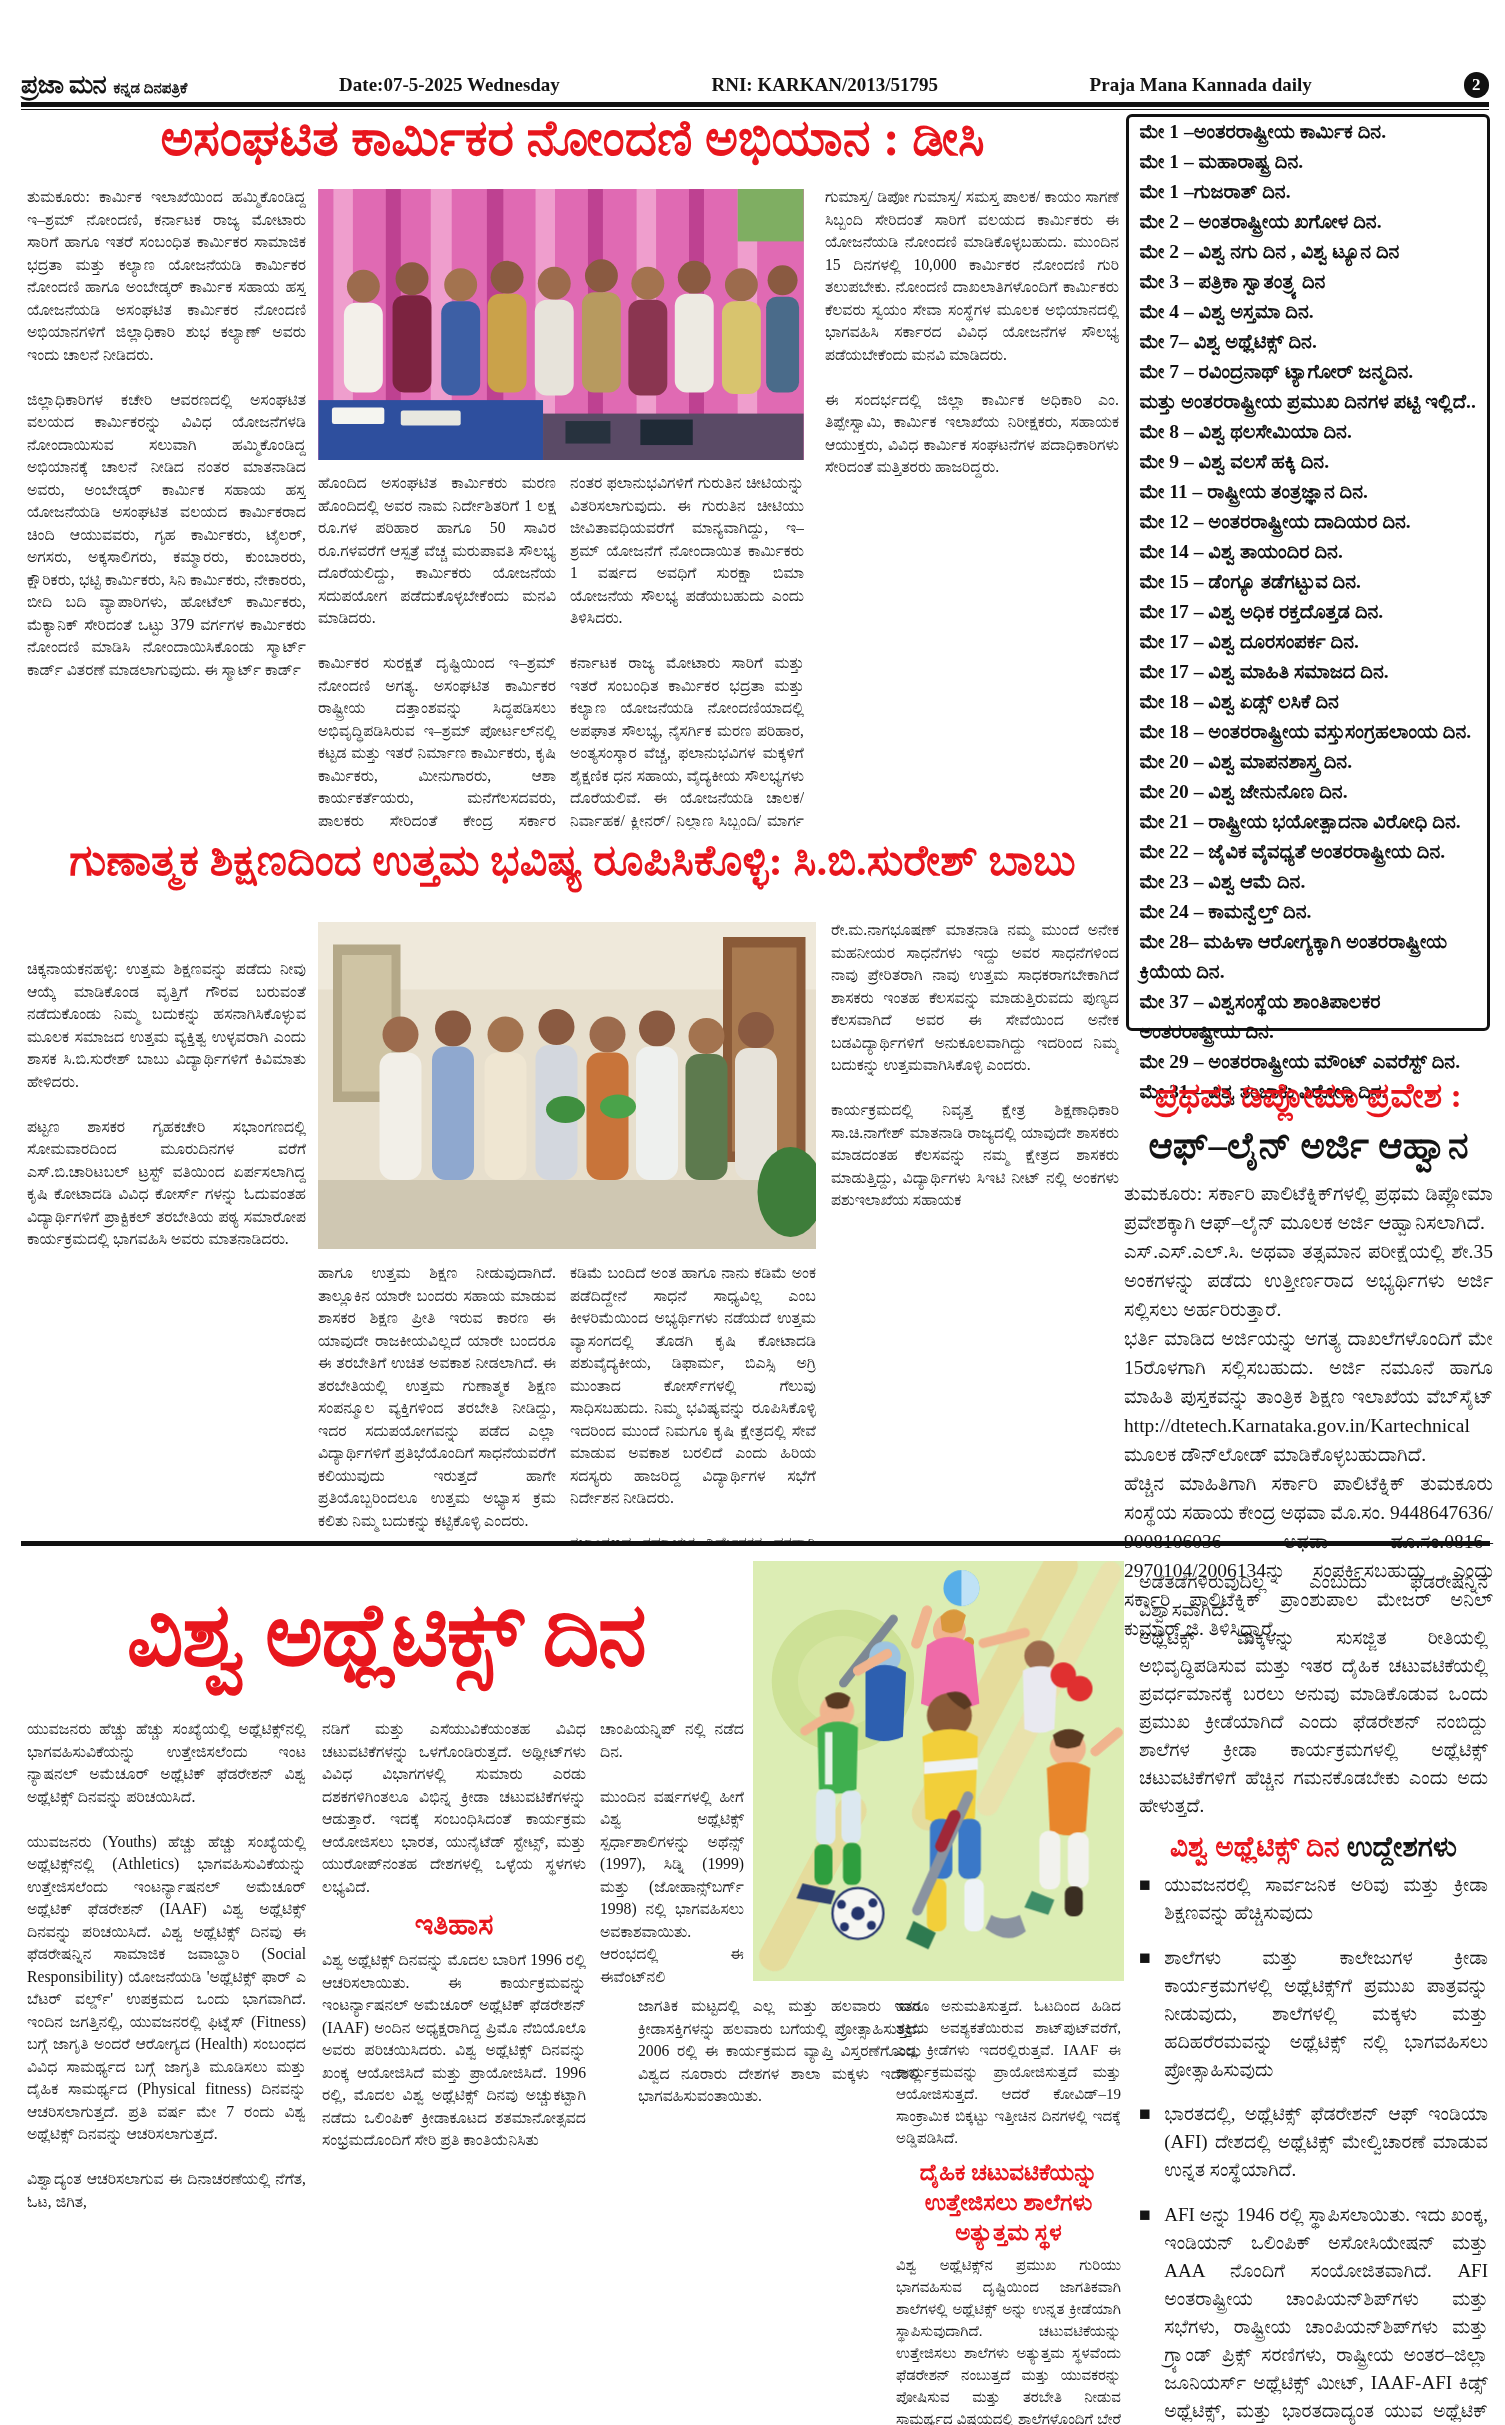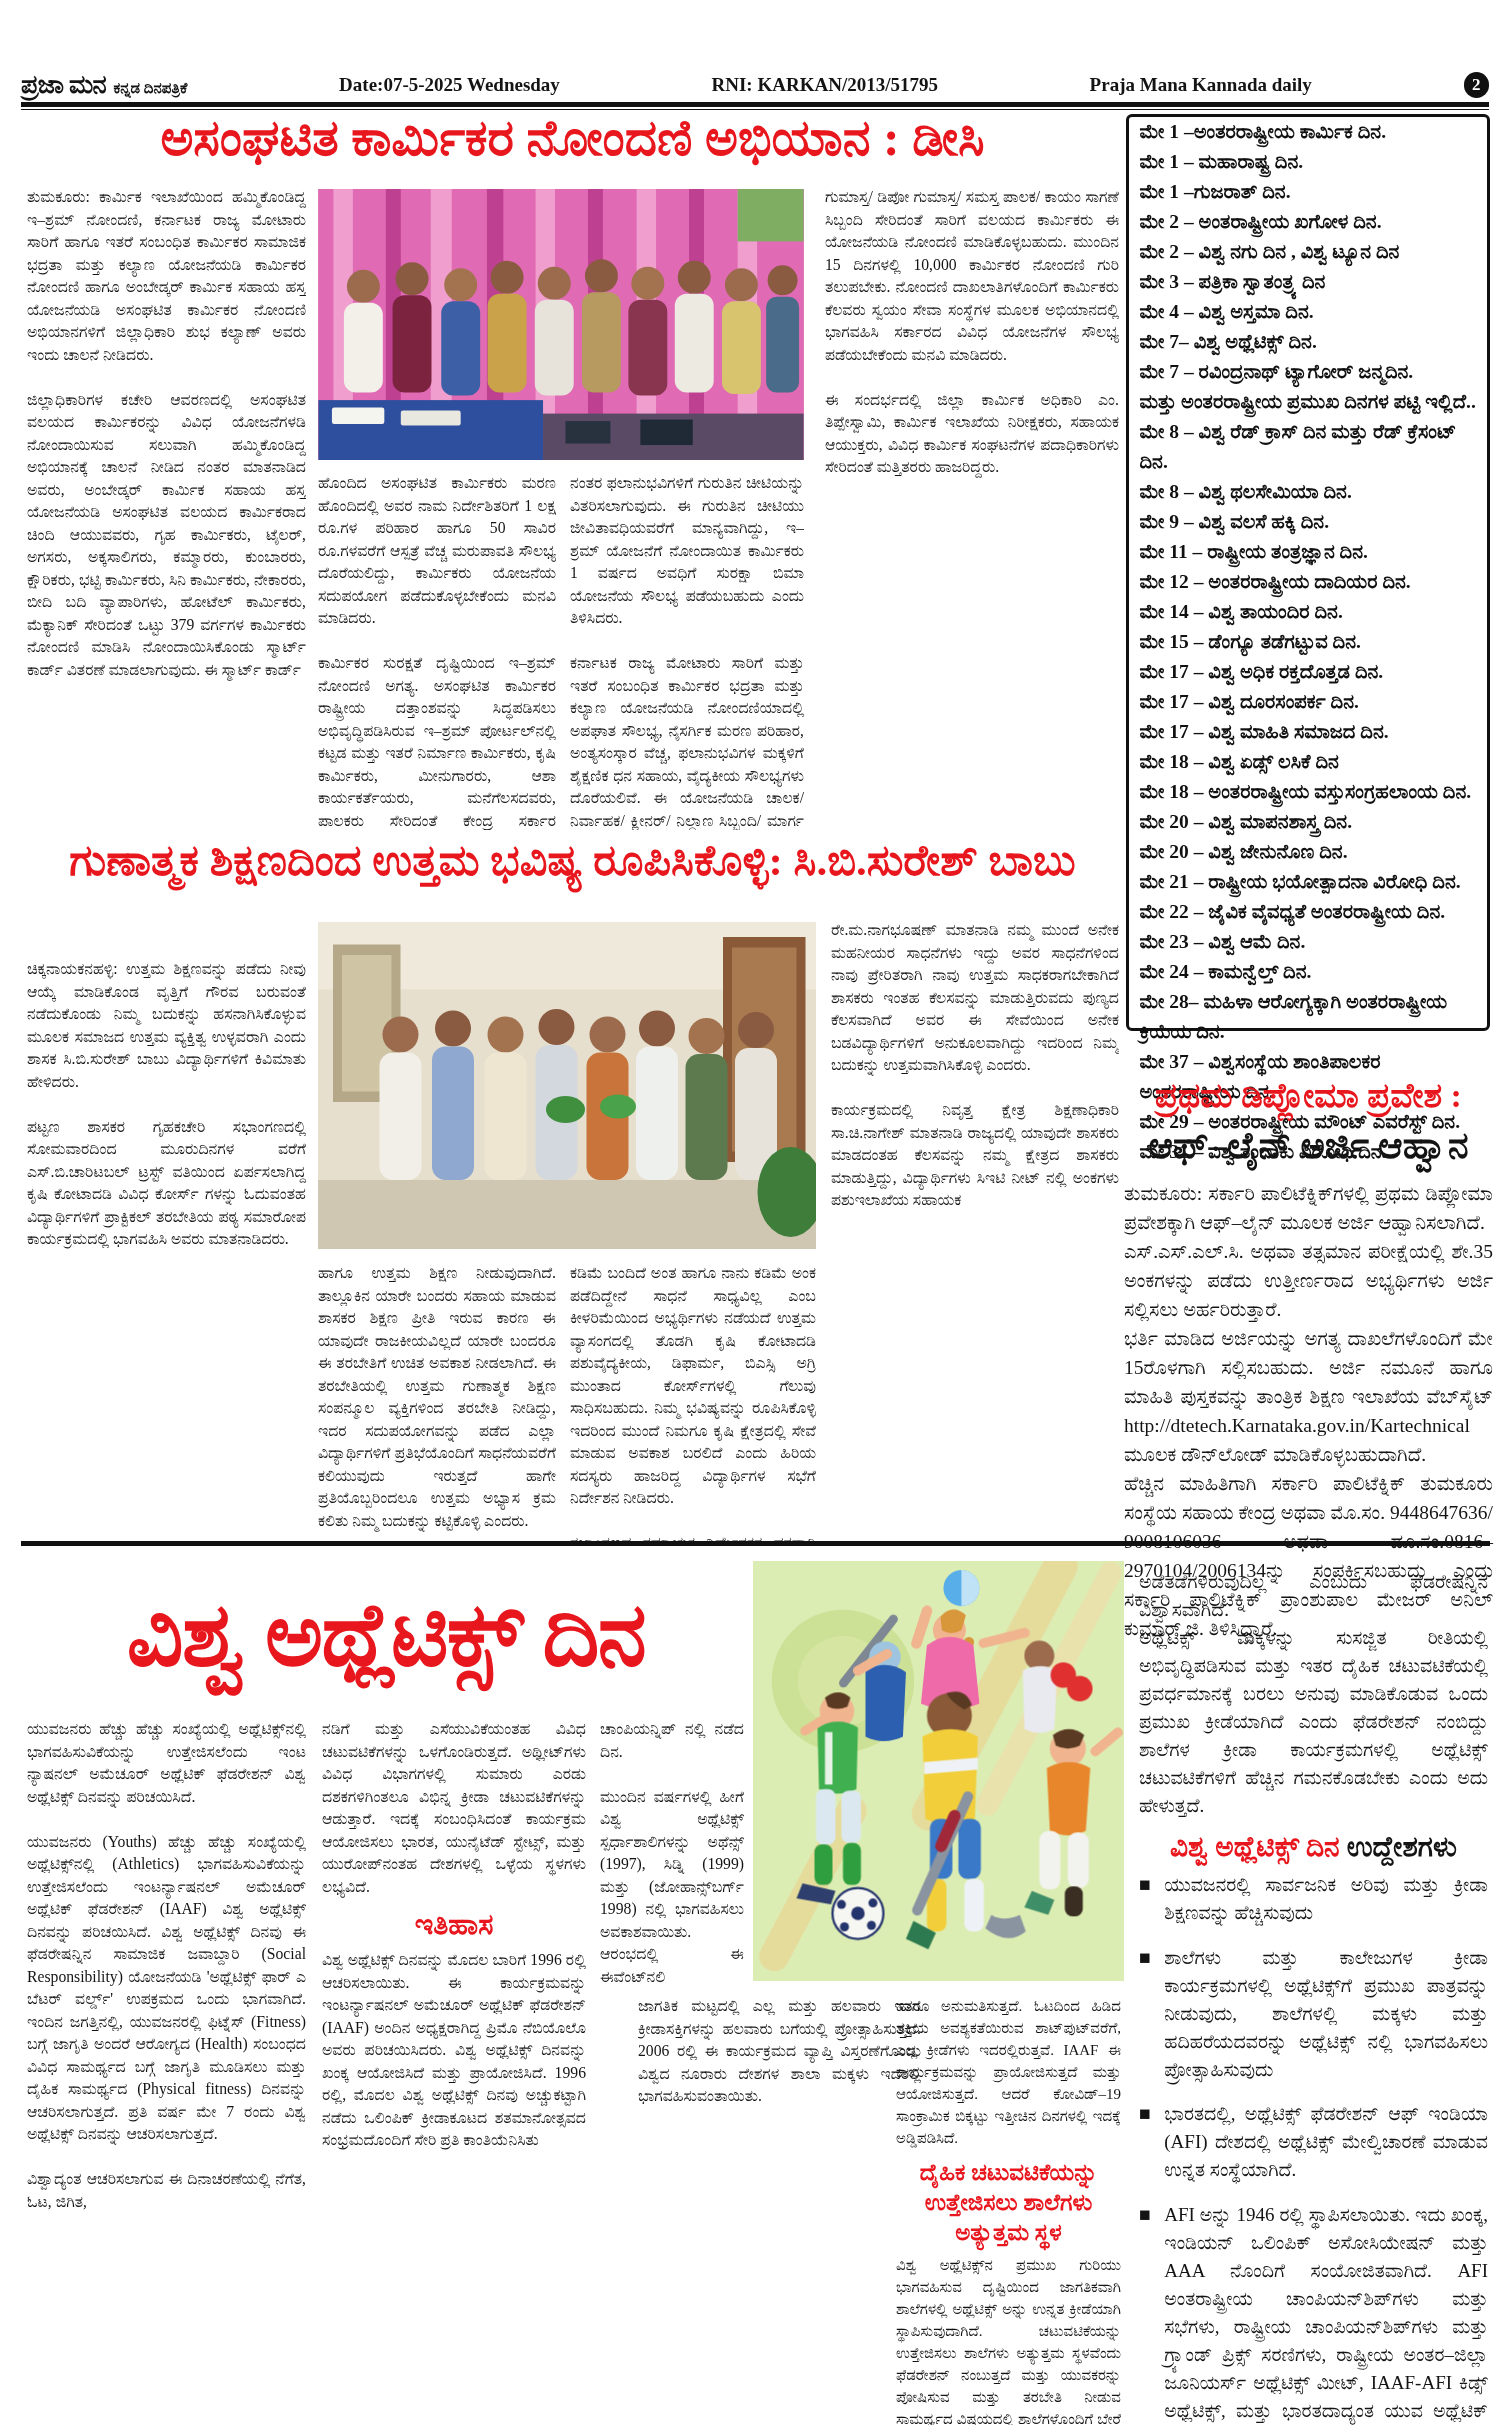--- a/index.html
+++ b/index.html
@@ -188,21 +188,20 @@
         <div class="may-item">ಮೇ 1 –ಅಂತರರಾಷ್ಟ್ರೀಯ ಕಾರ್ಮಿಕ ದಿನ.</div>
         <div class="may-item">ಮೇ 1 – ಮಹಾರಾಷ್ಟ್ರ ದಿನ.</div>
         <div class="may-item">ಮೇ 1 –ಗುಜರಾತ್ ದಿನ.</div>
         <div class="may-item">ಮೇ 2 – ಅಂತರಾಷ್ಟ್ರೀಯ ಖಗೋಳ ದಿನ.</div>
         <div class="may-item">ಮೇ 2 – ವಿಶ್ವ ನಗು ದಿನ , ವಿಶ್ವ ಟ್ಯೂನ ದಿನ</div>
         <div class="may-item">ಮೇ 3 – ಪತ್ರಿಕಾ ಸ್ವಾತಂತ್ರ್ಯ ದಿನ</div>
         <div class="may-item">ಮೇ 4 – ವಿಶ್ವ ಅಸ್ತಮಾ ದಿನ.</div>
         <div class="may-item">ಮೇ 7– ವಿಶ್ವ ಅಥ್ಲೆಟಿಕ್ಸ್ ದಿನ.</div>
         <div class="may-item">ಮೇ 7 – ರವಿಂದ್ರನಾಥ್ ಟ್ಯಾಗೋರ್ ಜನ್ಮದಿನ.</div>
         <div class="may-item">ಮತ್ತು ಅಂತರರಾಷ್ಟ್ರೀಯ ಪ್ರಮುಖ ದಿನಗಳ ಪಟ್ಟಿ ಇಲ್ಲಿದೆ..</div>
-        <div class="may-item">ಮೇ 8 – ವಿಶ್ವ ರೆಡ್ ಕ್ರಾಸ್ ದಿನ ಮತ್ತು ರೆಡ್ ಕ್ರೆಸಂಟ್ ದಿನ.</div>
         <div class="may-item">ಮೇ 8 – ವಿಶ್ವ ಥಲಸೇಮಿಯಾ ದಿನ.</div>
         <div class="may-item">ಮೇ 9 – ವಿಶ್ವ ವಲಸೆ ಹಕ್ಕಿ ದಿನ.</div>
         <div class="may-item">ಮೇ 11 – ರಾಷ್ಟ್ರೀಯ ತಂತ್ರಜ್ಞಾನ ದಿನ.</div>
         <div class="may-item">ಮೇ 12 – ಅಂತರರಾಷ್ಟ್ರೀಯ ದಾದಿಯರ ದಿನ.</div>
         <div class="may-item">ಮೇ 14 – ವಿಶ್ವ ತಾಯಂದಿರ ದಿನ.</div>
         <div class="may-item">ಮೇ 15 – ಡೆಂಗ್ಯೂ ತಡೆಗಟ್ಟುವ ದಿನ.</div>
         <div class="may-item">ಮೇ 17 – ವಿಶ್ವ ಅಧಿಕ ರಕ್ತದೊತ್ತಡ ದಿನ.</div>
         <div class="may-item">ಮೇ 17 – ವಿಶ್ವ ದೂರಸಂಪರ್ಕ ದಿನ.</div>
         <div class="may-item">ಮೇ 17 – ವಿಶ್ವ ಮಾಹಿತಿ ಸಮಾಜದ ದಿನ.</div>
         <div class="may-item">ಮೇ 18 – ವಿಶ್ವ ಏಡ್ಸ್ ಲಸಿಕೆ ದಿನ</div>
@@ -328,20 +327,20 @@
   </div>
 
   <div id="a3c5">
     <div class="intro">ಅಡೆತಡೆಗಳಿರುವುದಿಲ್ಲ ಎಂಬುದು ಫೆಡರೇಷನ್ನಿನ ವಿಶ್ವಾಸವಾಗಿದೆ.
 ಅಥ್ಲೆಟಿಕ್ಸ್ ಮಕ್ಕಳನ್ನು ಸುಸಜ್ಜಿತ ರೀತಿಯಲ್ಲಿ ಅಭಿವೃದ್ಧಿಪಡಿಸುವ ಮತ್ತು ಇತರ ದೈಹಿಕ ಚಟುವಟಿಕೆಯಲ್ಲಿ ಪ್ರವರ್ಧಮಾನಕ್ಕೆ ಬರಲು ಅನುವು ಮಾಡಿಕೊಡುವ ಒಂದು ಪ್ರಮುಖ ಕ್ರೀಡೆಯಾಗಿದೆ ಎಂದು ಫೆಡರೇಶನ್ ನಂಬಿದ್ದು ಶಾಲೆಗಳ ಕ್ರೀಡಾ ಕಾರ್ಯಕ್ರಮಗಳಲ್ಲಿ ಅಥ್ಲೆಟಿಕ್ಸ್ ಚಟುವಟಿಕೆಗಳಿಗೆ ಹೆಚ್ಚಿನ ಗಮನಕೊಡಬೇಕು ಎಂದು ಅದು ಹೇಳುತ್ತದೆ.</div>
     <div id="obj-head">
       <span class="r">ವಿಶ್ವ ಅಥ್ಲೆಟಿಕ್ಸ್ ದಿನ</span><span> ಉದ್ದೇಶಗಳು</span>
     </div>
     <div id="obj-list">
         <div class="obj-item">ಯುವಜನರಲ್ಲಿ ಸಾರ್ವಜನಿಕ ಅರಿವು ಮತ್ತು ಕ್ರೀಡಾ ಶಿಕ್ಷಣವನ್ನು ಹೆಚ್ಚಿಸುವುದು</div>
-        <div class="obj-item">ಶಾಲೆಗಳು ಮತ್ತು ಕಾಲೇಜುಗಳ ಕ್ರೀಡಾ ಕಾರ್ಯಕ್ರಮಗಳಲ್ಲಿ ಅಥ್ಲೆಟಿಕ್ಸ್‌ಗೆ ಪ್ರಮುಖ ಪಾತ್ರವನ್ನು ನೀಡುವುದು, ಶಾಲೆಗಳಲ್ಲಿ ಮಕ್ಕಳು ಮತ್ತು ಹದಿಹರೆಯದವರನ್ನು ಅಥ್ಲೆಟಿಕ್ಸ್ ನಲ್ಲಿ ಭಾಗವಹಿಸಲು ಪ್ರೋತ್ಸಾಹಿಸುವುದು</div>
+        <div class="obj-item">ಶಾಲೆಗಳು ಮತ್ತು ಕಾಲೇಜುಗಳ ಕ್ರೀಡಾ ಕಾರ್ಯಕ್ರಮಗಳಲ್ಲಿ ಅಥ್ಲೆಟಿಕ್ಸ್‌ಗೆ ಪ್ರಮುಖ ಪಾತ್ರವನ್ನು ನೀಡುವುದು, ಶಾಲೆಗಳಲ್ಲಿ ಮಕ್ಕಳು ಮತ್ತು ಹದಿಹರೆರಮವನ್ನು ಅಥ್ಲೆಟಿಕ್ಸ್ ನಲ್ಲಿ ಭಾಗವಹಿಸಲು ಪ್ರೋತ್ಸಾಹಿಸುವುದು</div>
         <div class="obj-item">ಭಾರತದಲ್ಲಿ, ಅಥ್ಲೆಟಿಕ್ಸ್ ಫೆಡರೇಶನ್ ಆಫ್ ಇಂಡಿಯಾ (AFI) ದೇಶದಲ್ಲಿ ಅಥ್ಲೆಟಿಕ್ಸ್ ಮೇಲ್ವಿಚಾರಣೆ ಮಾಡುವ ಉನ್ನತ ಸಂಸ್ಥೆಯಾಗಿದೆ.</div>
         <div class="obj-item">AFI ಅನ್ನು 1946 ರಲ್ಲಿ ಸ್ಥಾಪಿಸಲಾಯಿತು. ಇದು ಖಂಕ್ಕ, ಇಂಡಿಯನ್ ಒಲಿಂಪಿಕ್ ಅಸೋಸಿಯೇಷನ್ ಮತ್ತು AAA ನೊಂದಿಗೆ ಸಂಯೋಜಿತವಾಗಿದೆ. AFI ಅಂತರಾಷ್ಟ್ರೀಯ ಚಾಂಪಿಯನ್‌ಶಿಪ್‌ಗಳು ಮತ್ತು ಸಭೆಗಳು, ರಾಷ್ಟ್ರೀಯ ಚಾಂಪಿಯನ್‌ಶಿಪ್‌ಗಳು ಮತ್ತು ಗ್ರ್ಯಾಂಡ್ ಪ್ರಿಕ್ಸ್ ಸರಣಿಗಳು, ರಾಷ್ಟ್ರೀಯ ಅಂತರ–ಜಿಲ್ಲಾ ಜೂನಿಯರ್ಸ್ ಅಥ್ಲೆಟಿಕ್ಸ್ ಮೀಟ್, IAAF-AFI ಕಿಡ್ಸ್ ಅಥ್ಲೆಟಿಕ್ಸ್, ಮತ್ತು ಭಾರತದಾದ್ಯಂತ ಯುವ ಅಥ್ಲೆಟಿಕ್ ಪ್ರತಿಭೆಯನ್ನು ಅಭಿವೃದ್ಧಿಪಡಿಸುವ ಜವಾಬ್ದಾರಿ ಹೊಂದಿದೆ.</div>
       </div>
   </div>
 
 </div>
 
 
 </body></html>

